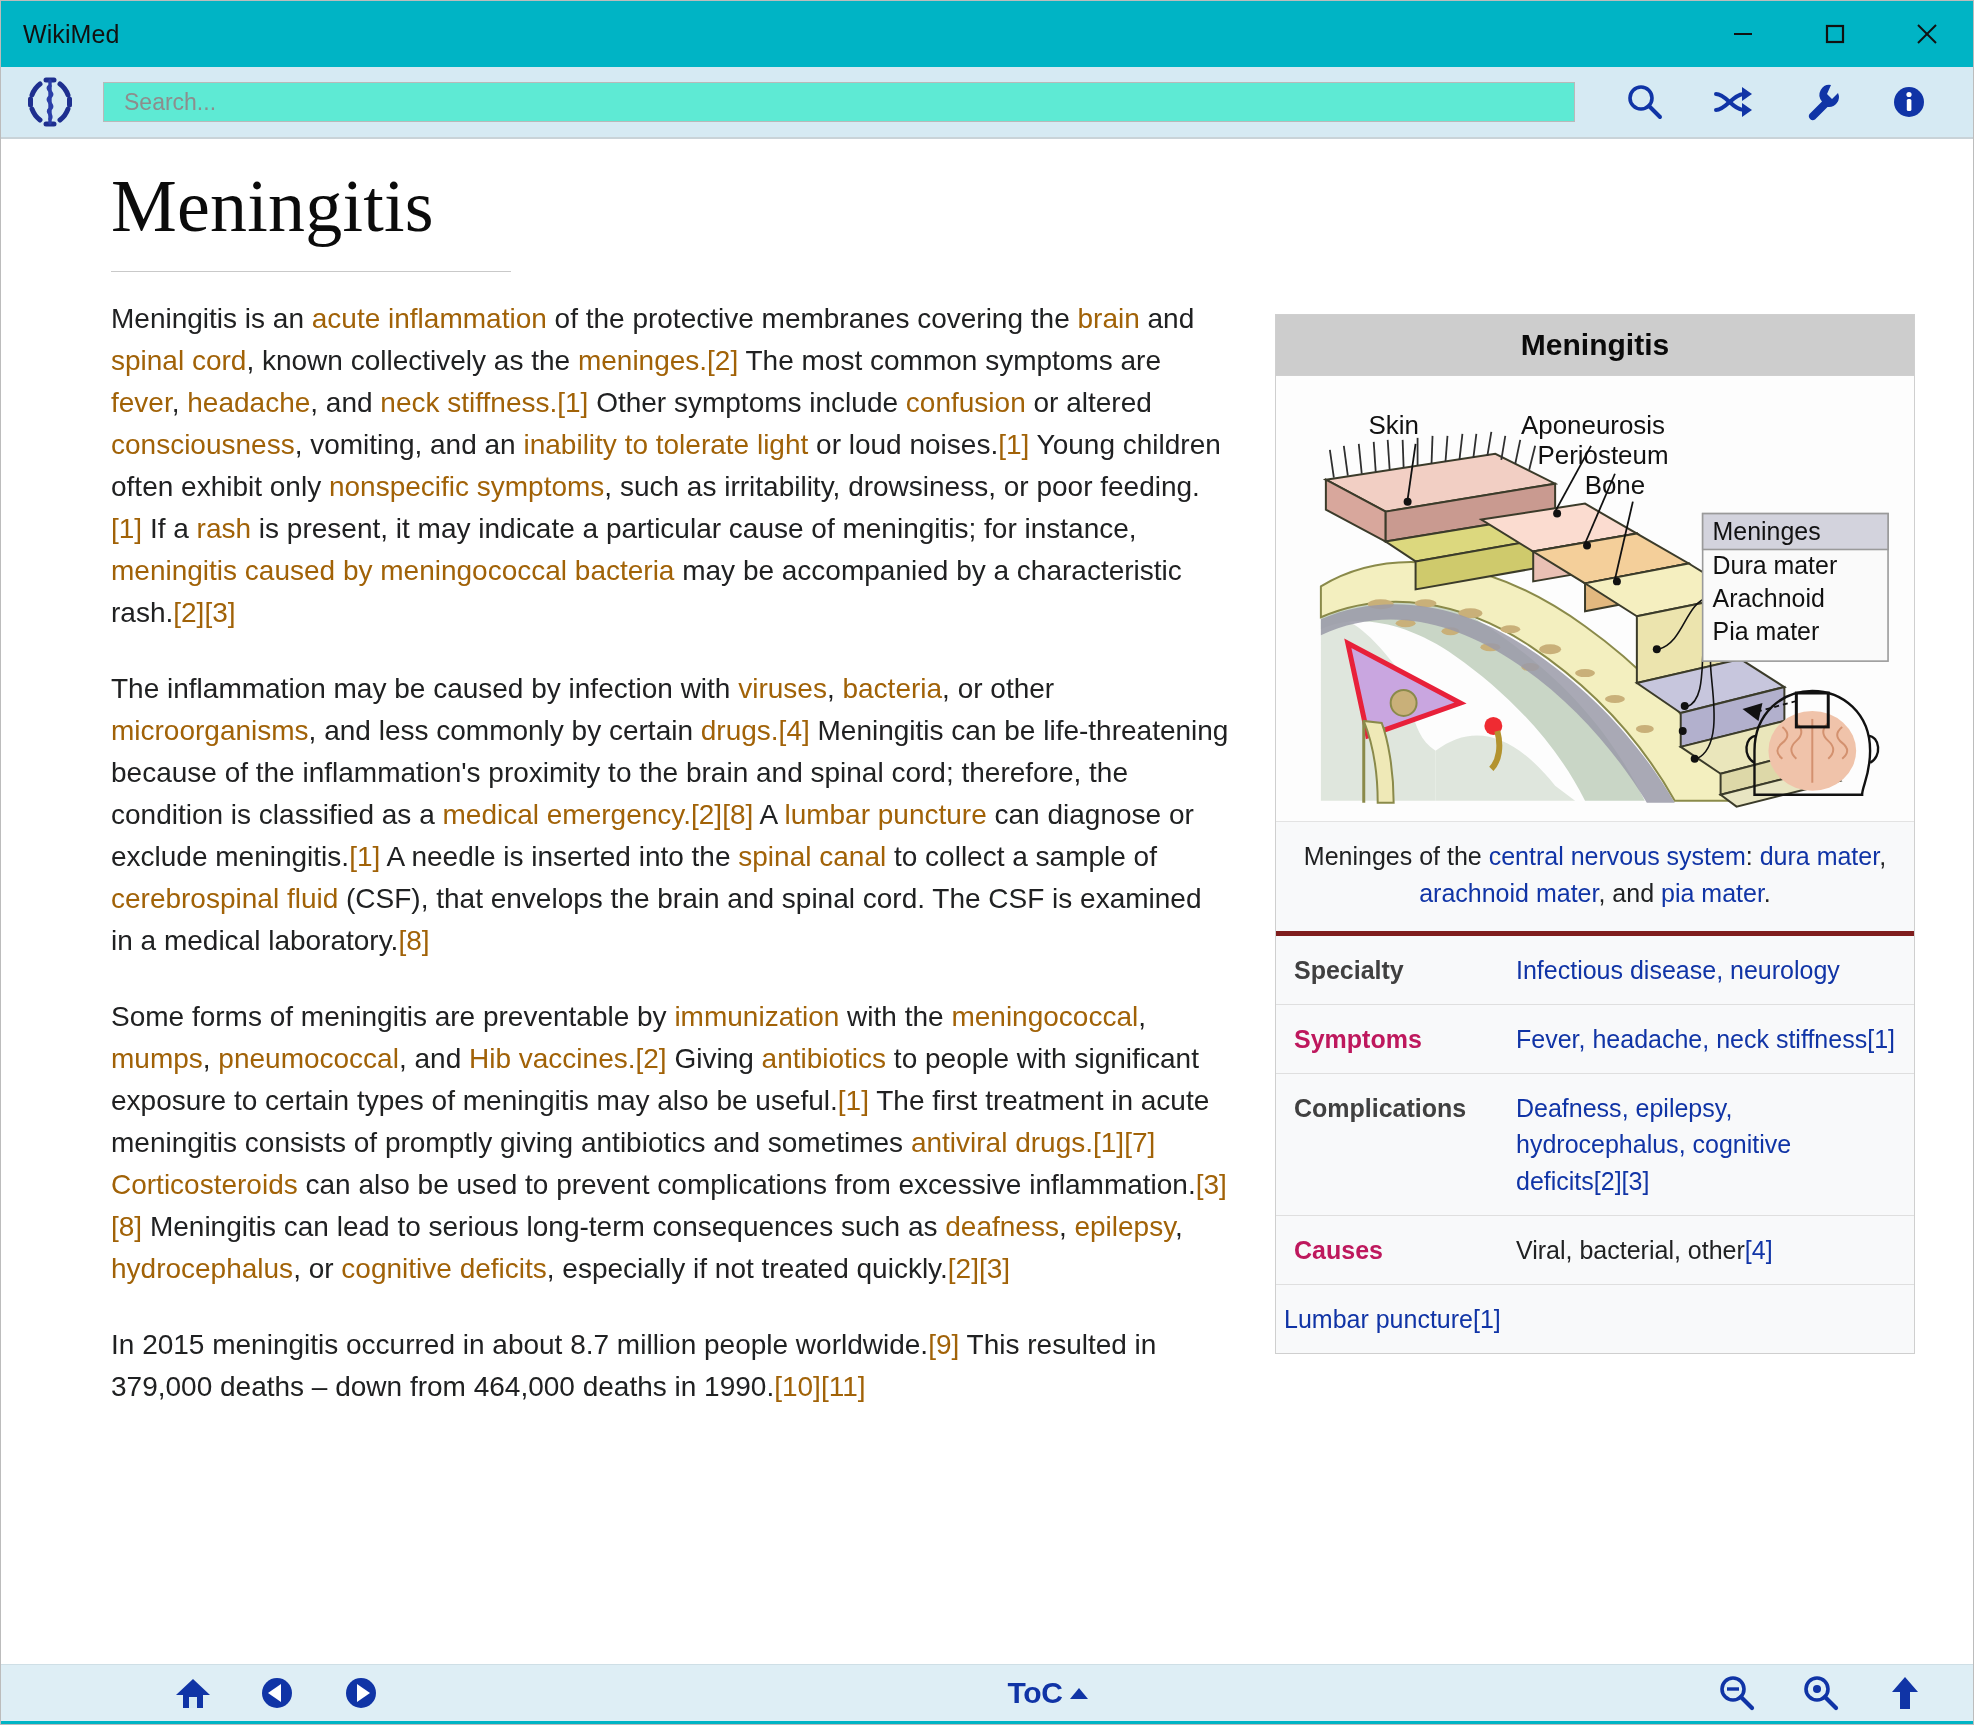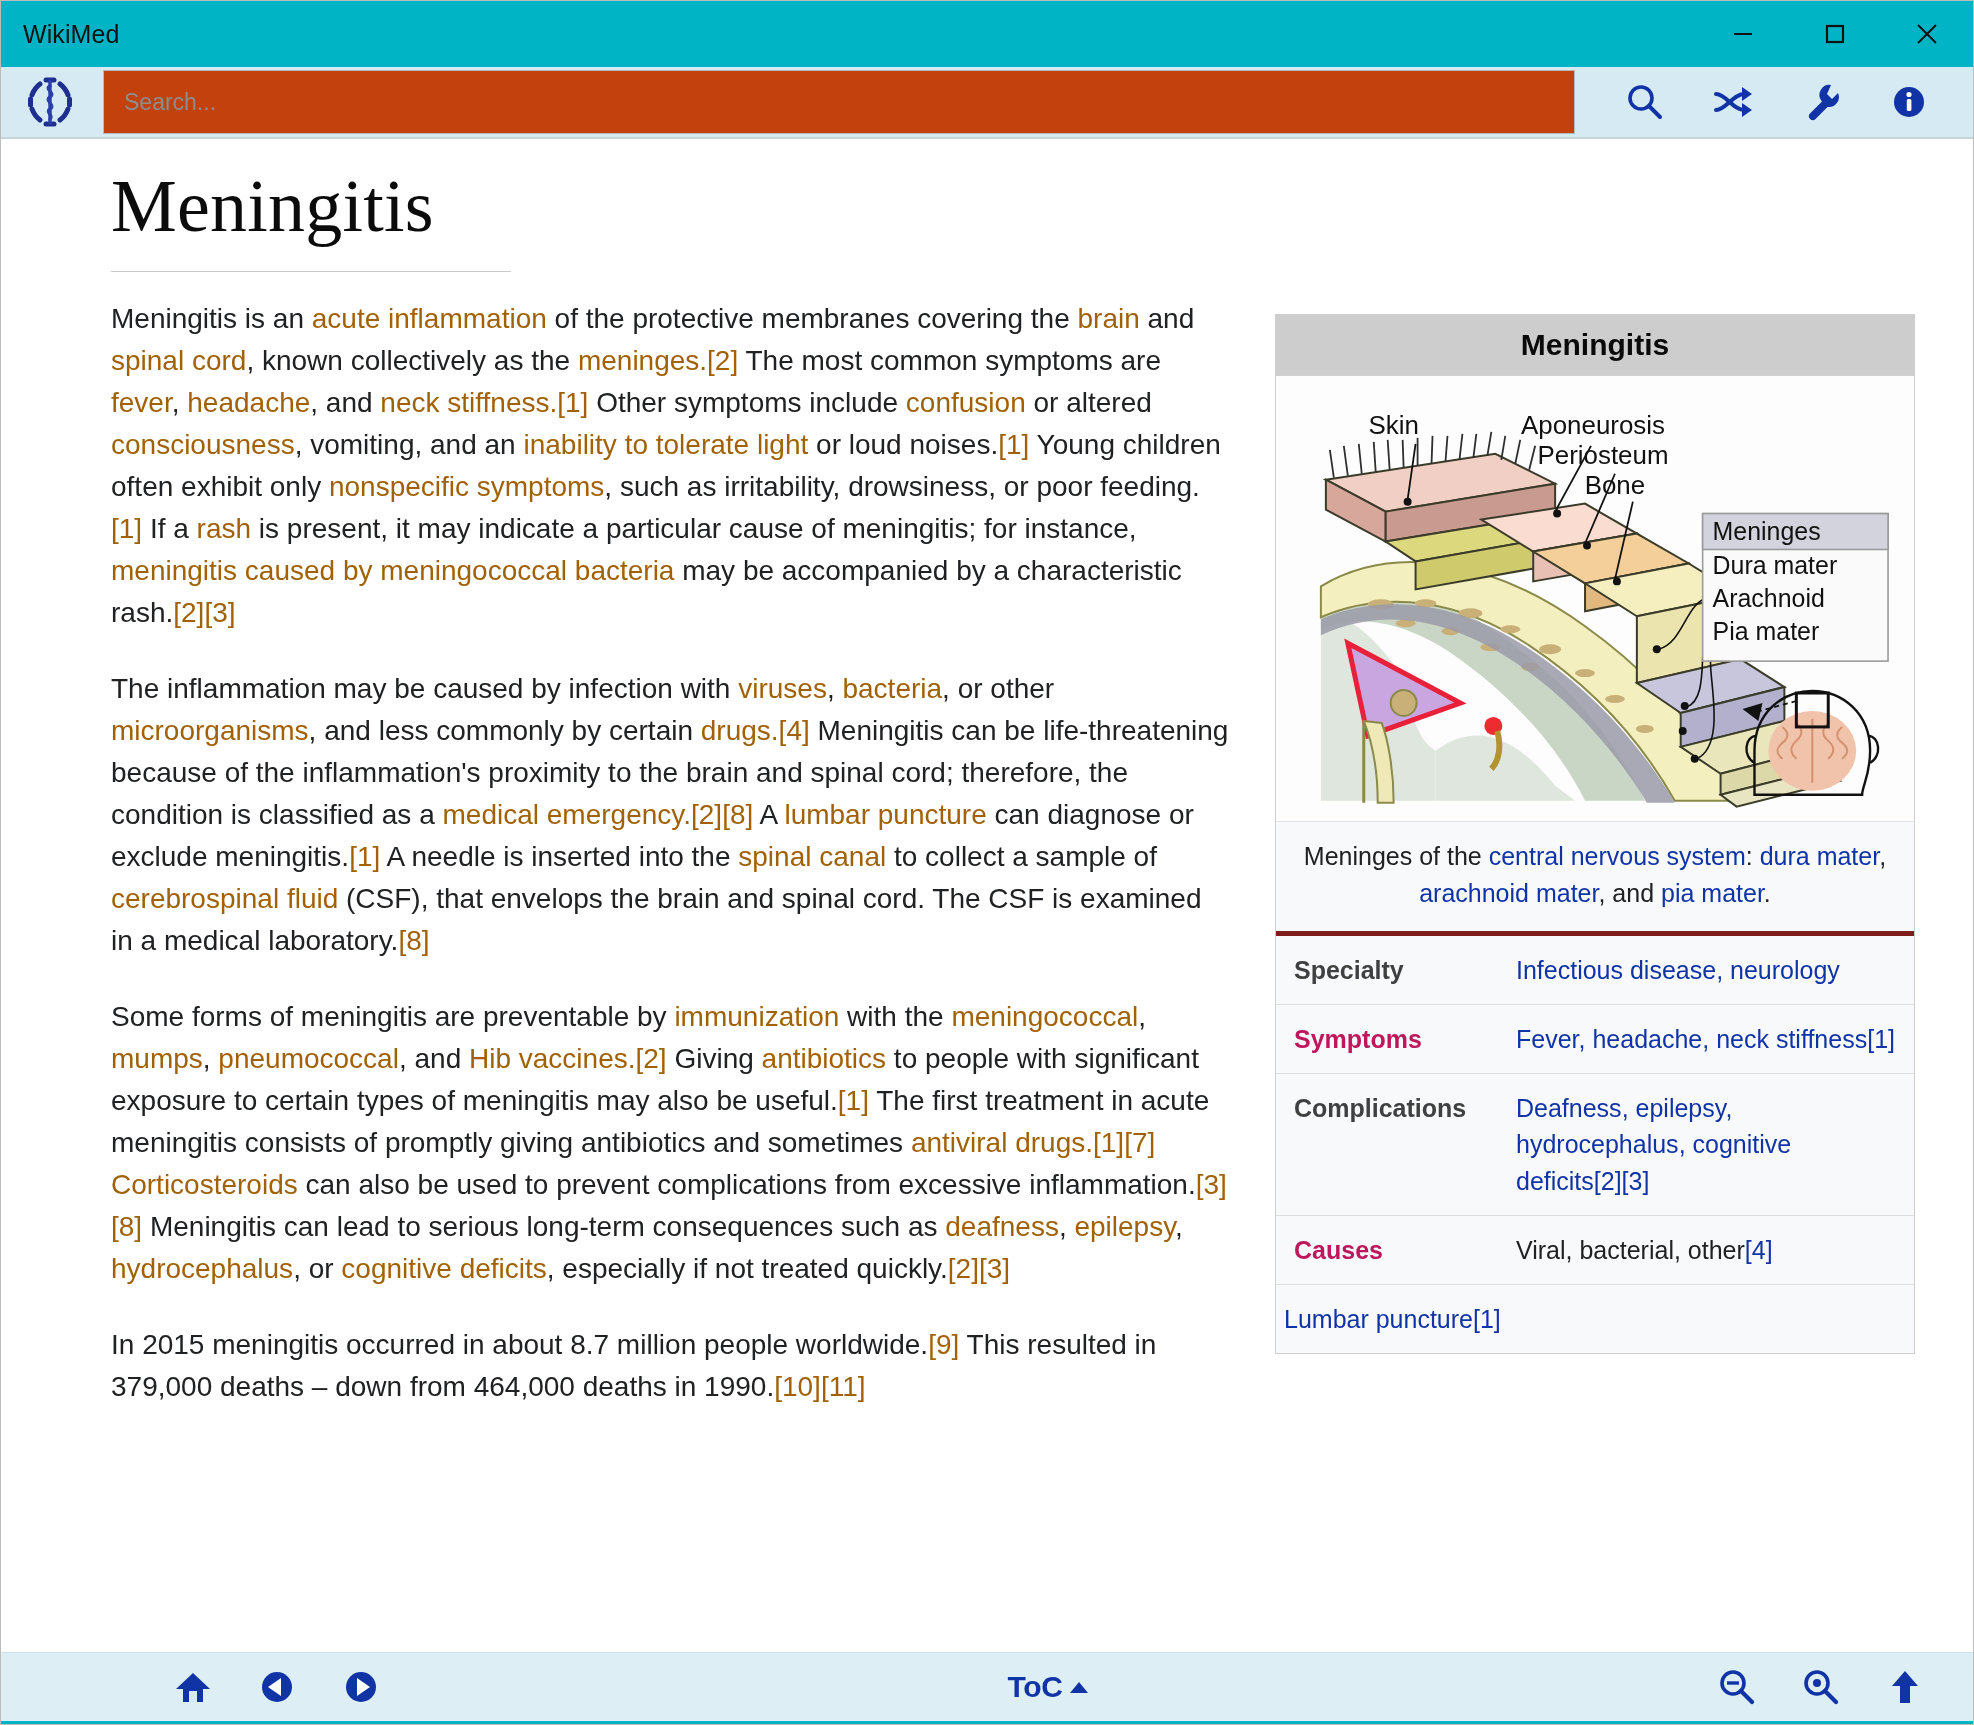--- a/index.html
+++ b/index.html
@@ -46,23 +46,23 @@
     padding: 0 20px 0 18px;
     border-bottom: 2px solid #c9d3d8;
   }
   .logo {
     width: 62px; height: 58px;
     display: flex; align-items: center; justify-content: center;
     flex: 0 0 62px;
   }
   .search-input {
     flex: 1 1 auto;
-    height: 64px;
+    height: 40px;
     margin-left: 22px; margin-right: 26px;
-    background: #c2410c;
+    background: #5eead4;
     border: 1px solid #b9b9b9;
     font-size: 23px;
     color: #222;
     padding: 12px 20px;
     font-family: "Liberation Sans", sans-serif;
   }
   .search-input::placeholder { color: #8d8d8d; }
   .tool-icons { display: flex; align-items: center; gap: 0px; }
   .tool-btn {
     width: 88px; height: 58px;
@@ -154,21 +154,21 @@
     margin-bottom: 34px;
     text-align: left;
   }
   a, .lnk { color: #a16207; text-decoration: none; cursor: pointer; }
   .lnk-dark { color: #1034a6; text-decoration: none; cursor: pointer; }
 
   
   .bottombar {
     position: absolute;
     left: 0; right: 0; bottom: 0;
-    height: 72px;
+    height: 60px;
     background: rgba(214,234,243,.80);
     border-top: 1px solid #cfdfe6;
     border-bottom: 3px solid #00b4c5;
     display: flex; align-items: center;
     z-index: 40;
   }
   .bb-btn {
     width: 84px; height: 100%;
     display: flex; align-items: center; justify-content: center;
     cursor: pointer;

